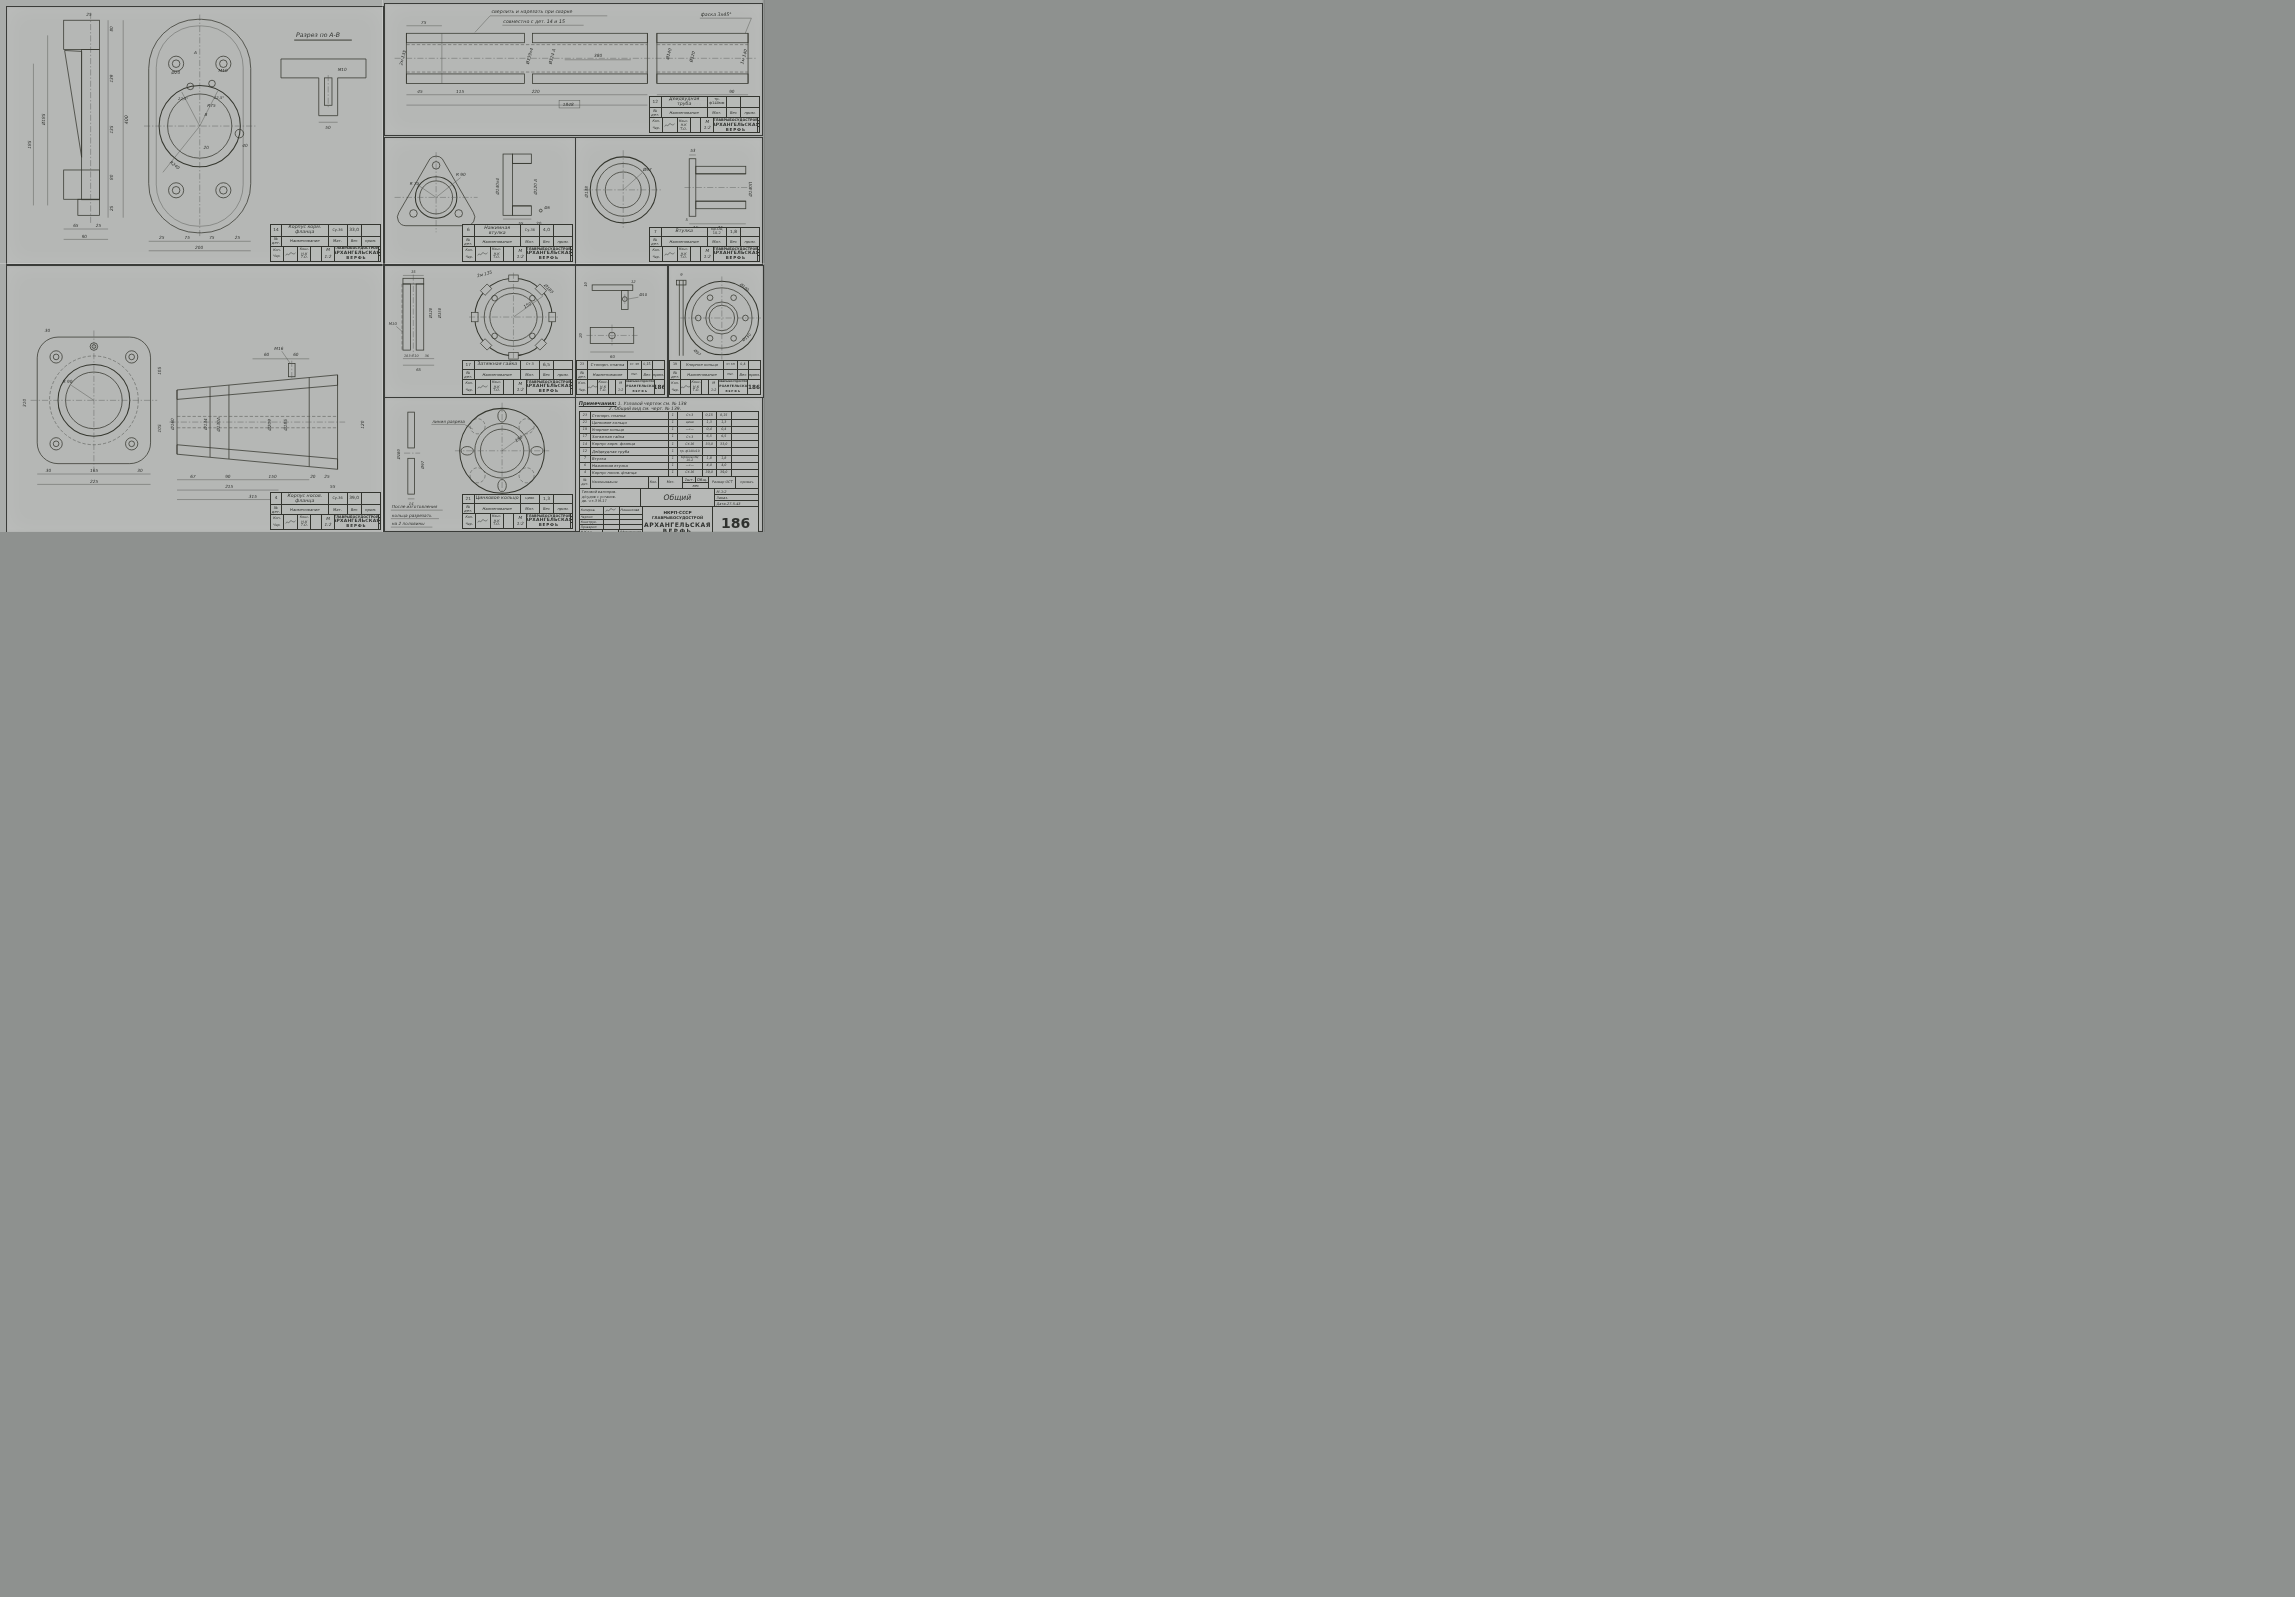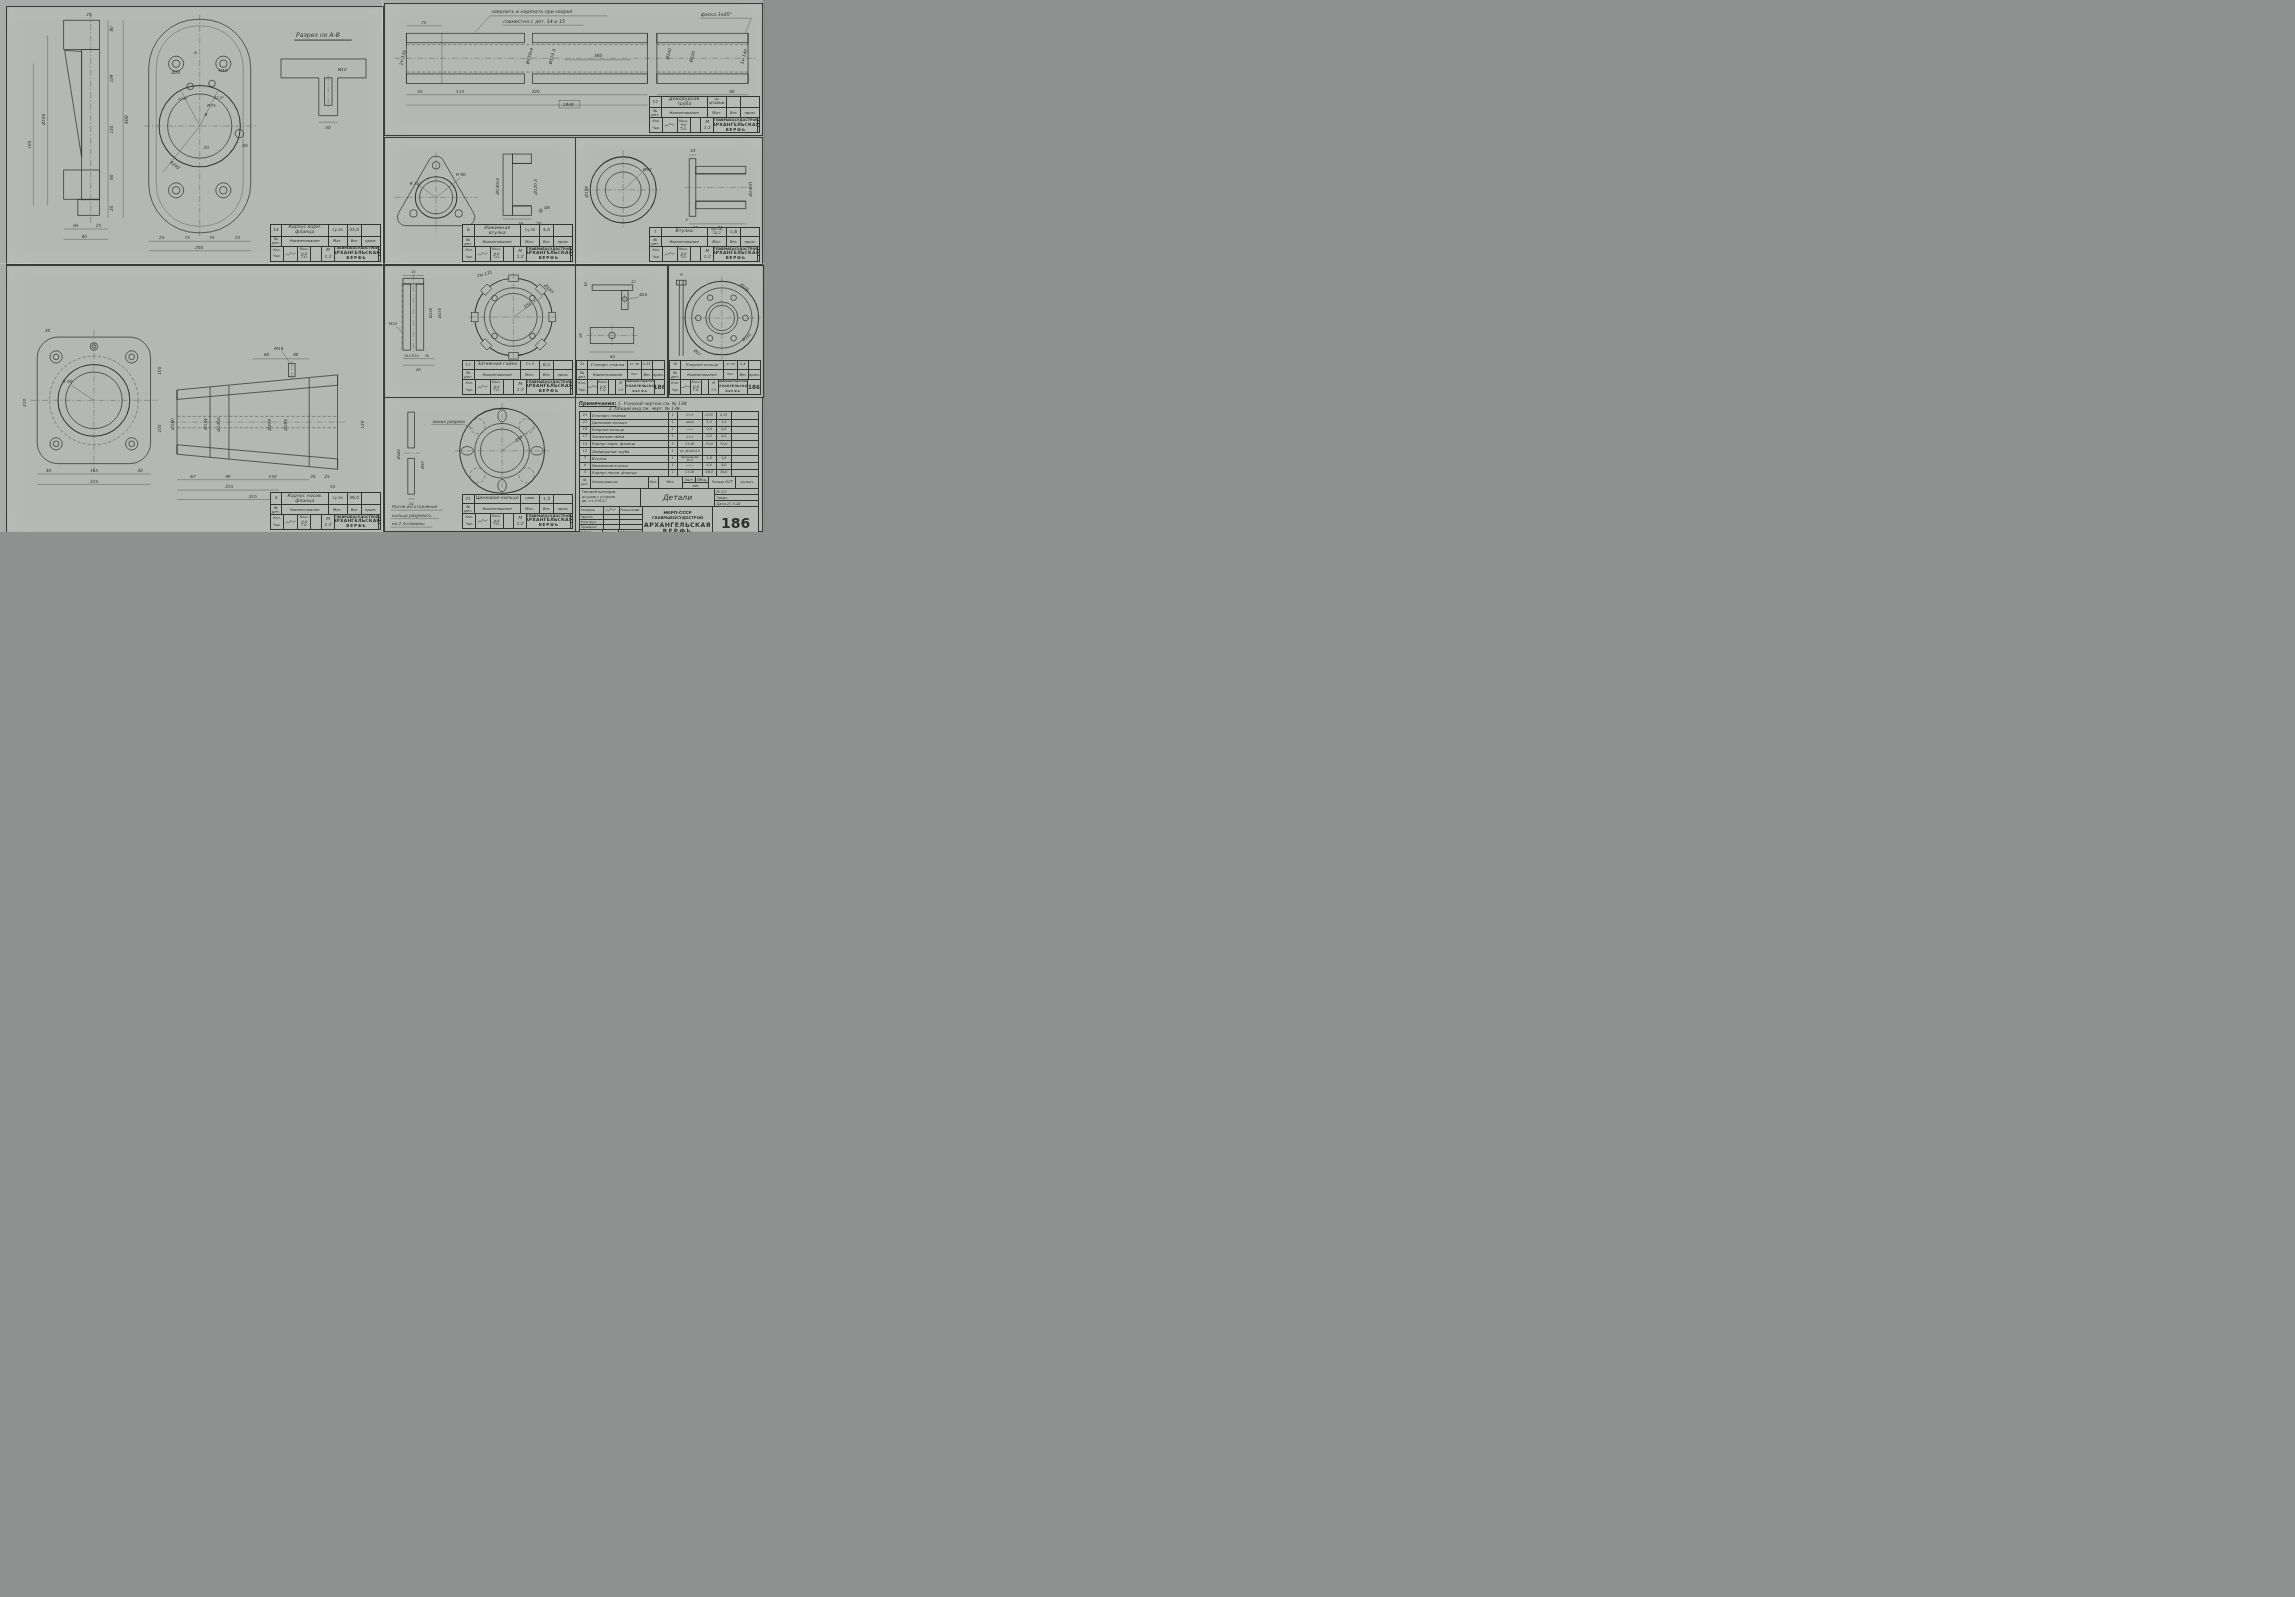--- a/index.html
+++ b/index.html
@@ -1045,21 +1045,21 @@
           <div class="pc c6">Размер ОСТ</div>
           <div class="pc c7">примеч.</div>
         </div>
       </div>
       <div class="mfoot">
         <div class="fproj">
           <div>Типовой валопров.</div>
           <div>д/судов с установ.</div>
           <div>дв. ч.т.З  М-17</div>
         </div>
-        <div class="ftitle">Детали</div>
+        <div class="ftitle">Общий</div>
         <div class="fmeta">
           <div>М-1:2</div>
           <div>Заказ-</div>
           <div>Дата-27-5-43</div>
         </div>
       </div>
       <div class="msign">
         <div class="sgrid" id="sign-grid">
             <div class="sgr">
               <div class="sl">Копиров.</div>

